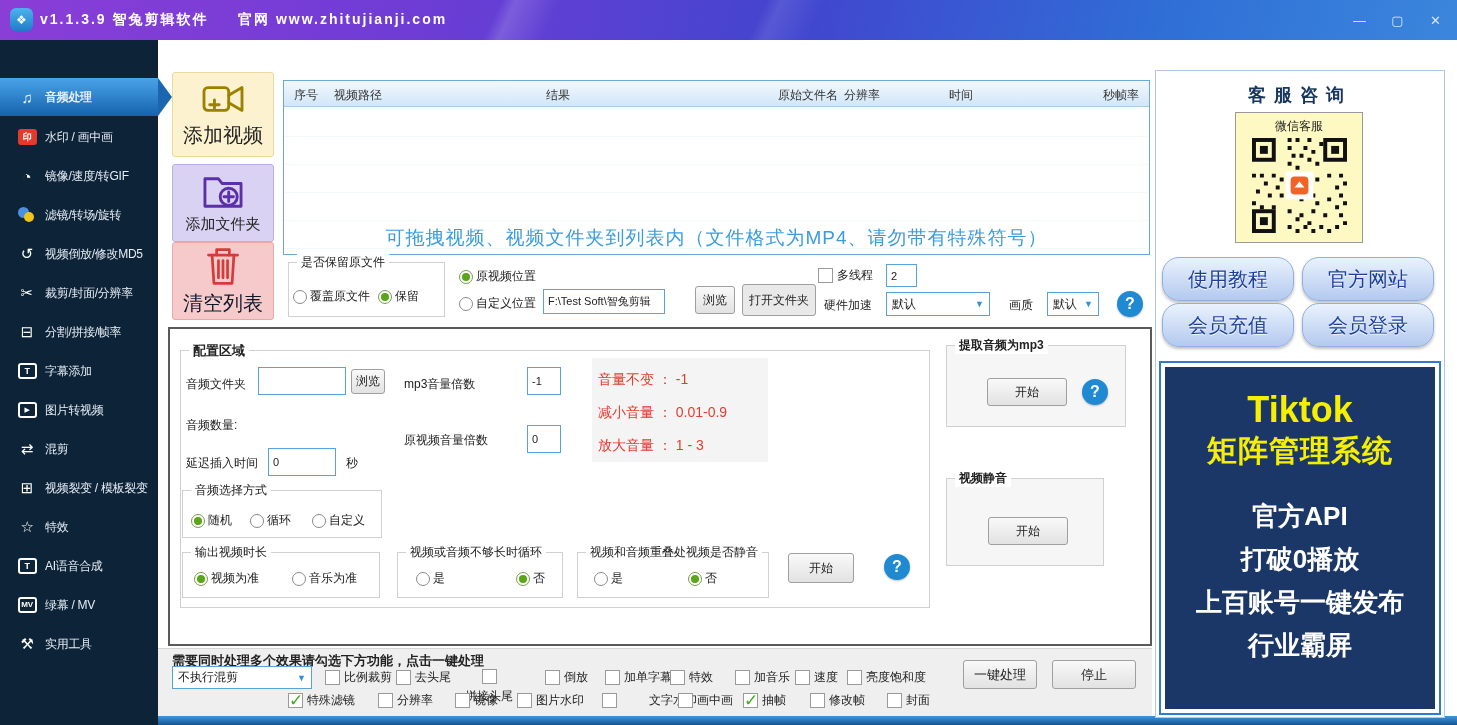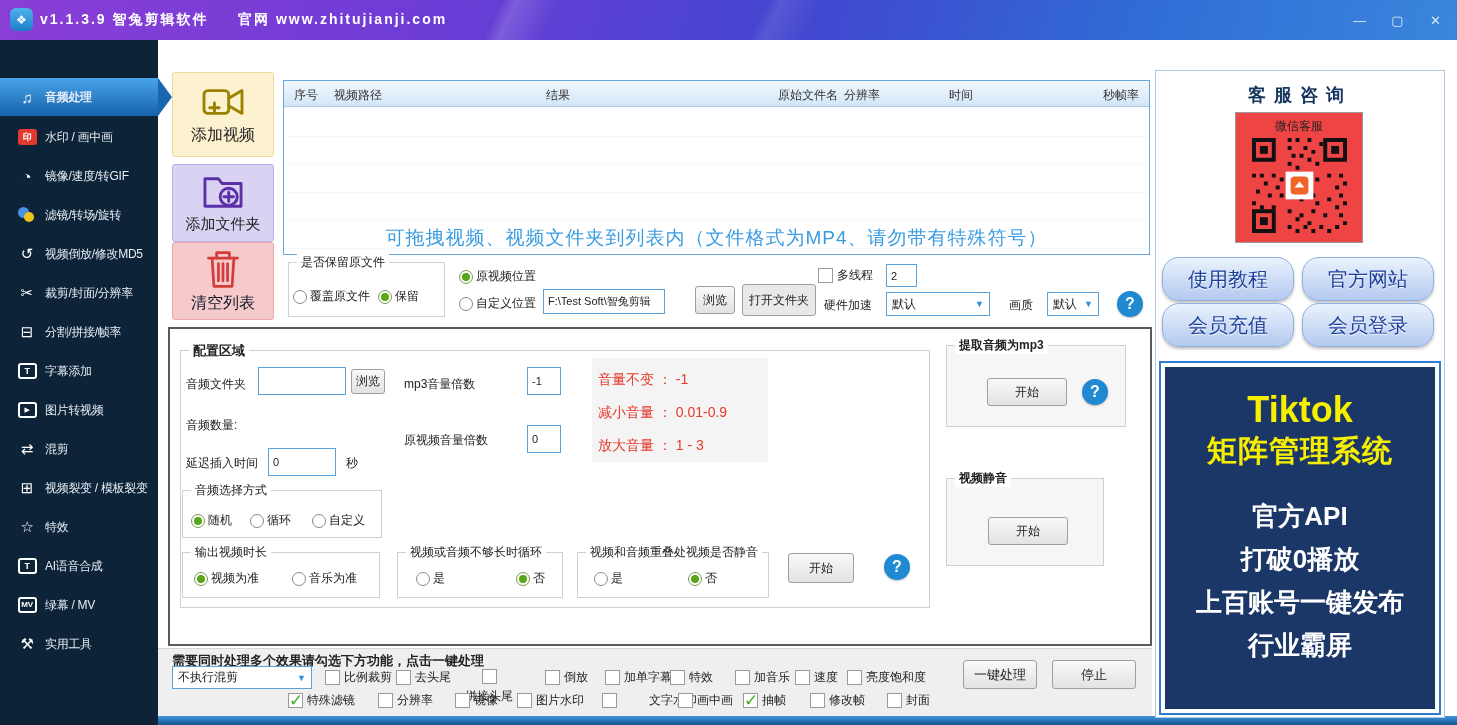--- a/index.html
+++ b/index.html
@@ -26,21 +26,21 @@
   .ic-filter{position:relative;width:22px;height:16px;}
   .ic-filter::before{content:"";position:absolute;left:2px;top:0;width:11px;height:11px;border-radius:50%;background:#4a90e2;}
   .ic-filter::after{content:"";position:absolute;left:8px;top:5px;width:10px;height:10px;border-radius:50%;background:#f0c419;}
   .sb-item.active{background:linear-gradient(180deg,#49a3e8,#1563ac);font-weight:bold;}
   .sb-item.active::after{content:"";position:absolute;left:158px;top:0;width:0;height:0;
     border-top:19px solid transparent;border-bottom:19px solid transparent;border-left:14px solid #1b66ae;}
 
   
   .toolcol{position:absolute;left:158px;top:40px;width:123px;height:685px;background:#fff;}
   .tool-btn{position:absolute;left:14px;width:102px;display:flex;flex-direction:column;align-items:center;justify-content:center;gap:4px;border-radius:3px;cursor:pointer;}
-  .tool-lbl{font-size:16px;color:#222;}
+  .tool-lbl{font-size:20px;color:#222;}
 
   
   .vtable{position:absolute;left:283px;top:80px;width:867px;height:175px;border:1px solid #6aa7dc;background:
     repeating-linear-gradient(#ffffff 0px,#ffffff 27px,#f3f8fd 27px,#f3f8fd 28px);}
   .vt-head{position:absolute;left:0;top:0;width:100%;height:26px;background:linear-gradient(#f2f8fd,#d2e6f8);border-bottom:1px solid #aac9e6;}
   .vt-h{position:absolute;top:6px;font-size:12px;color:#333;white-space:nowrap;}
   .vt-hint{position:absolute;left:0;bottom:3px;width:100%;text-align:center;color:#3a9ce0;font-size:19px;letter-spacing:1px;}
 
   
   .gb{position:absolute;border:1px solid #d0d0d0;background:#fbfbfb;}
@@ -65,21 +65,21 @@
   .cfg-panel{position:absolute;left:168px;top:327px;width:984px;height:319px;background:#fff;border:2px solid #5a5a5a;}
 
   
   .batch{position:absolute;left:158px;top:648px;width:994px;height:68px;background:#efefef;border-top:1px solid #d5d5d5;}
 
   .bluestrip{position:absolute;left:158px;top:716px;width:1299px;height:9px;background:linear-gradient(#3f97dc,#16538f);}
 
   
   .rpanel{position:absolute;left:1155px;top:70px;width:290px;height:648px;background:#fff;border:1px solid #aec8e8;}
   .svc-title{position:absolute;left:0;top:12px;width:100%;text-align:center;font-family:"Liberation Serif","DejaVu Serif",serif;font-weight:bold;font-size:18px;letter-spacing:8px;color:#16355e;}
-  .qrbox{position:absolute;left:79px;top:41px;width:128px;height:131px;border:1px solid #999;background:#ef4444;}
+  .qrbox{position:absolute;left:79px;top:41px;width:128px;height:131px;border:1px solid #999;background:#fef9c3;}
   .qr-lbl{position:absolute;left:0;top:5px;width:100%;text-align:center;font-size:12px;color:#222;}
   .pill{position:absolute;width:132px;height:44px;border-radius:17px;border:1px solid #8fb0e0;
     background:linear-gradient(#eaf2fd,#b3c9ef);display:flex;align-items:center;justify-content:center;
     font-size:20px;font-weight:normal;color:#1c3f9a;text-shadow:0 1px 1px #fff;box-shadow:0 2px 3px rgba(0,0,0,.25);cursor:pointer;}
   .promo{position:absolute;left:3px;top:290px;width:282px;height:354px;border:2px solid #2f7bd0;background:#fff;padding:4px;}
   .promo-in{width:100%;height:100%;background:#1b3768;position:relative;padding-left:8px;}
   .pl{position:absolute;left:0;width:100%;text-align:center;white-space:nowrap;}
   .pl-yel{color:#f7ef00;font-weight:bold;}
   .pl-wht{color:#fff;font-weight:bold;}
 </style>

